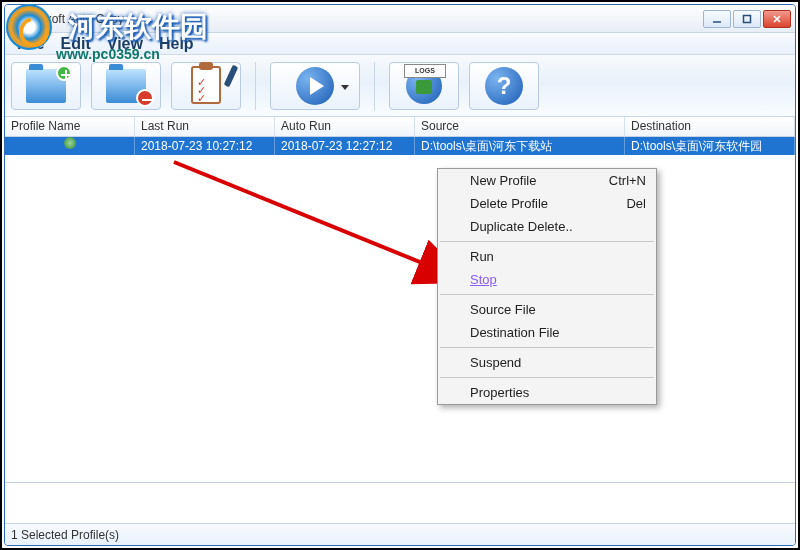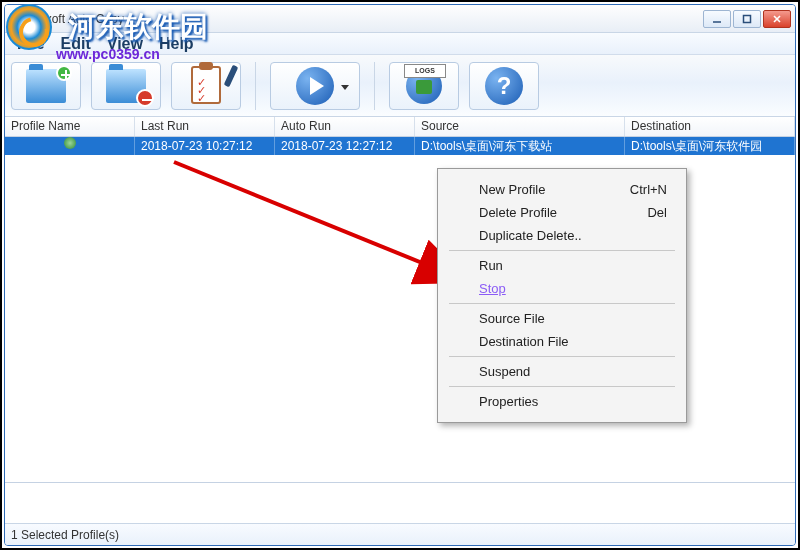--- a/index.html
+++ b/index.html
@@ -54,30 +54,30 @@
   .c1{width:130px;} .c2{width:140px;} .c3{width:140px;} .c4{width:210px;} .c5{flex:1;}
   
   .grid { flex:1; background:#fff; border-bottom:1px solid #c5d2e3; position:relative; font-size:12px;}
   .row { height:18px; background:#1f74d1; color:#fff; display:flex; align-items:center;}
   .row div { border-right:1px solid rgba(255,255,255,0.3); padding:0 6px; overflow:hidden; white-space:nowrap; height:18px; line-height:18px;flex-direction:column;}
   .row .c1 { display:flex; align-items:center; gap:3px;}
   .rowicon{width:12px;height:12px;background:radial-gradient(#9cd69b,#2e8a2e);border-radius:50%;flex-shrink:0;}
   
   .statusbar { height:22px; background: linear-gradient(#f8fbff,#e9f1fb); border-top:1px solid #c9d6e6; display:flex; align-items:center; padding:0 6px; font-size:12px; color:#333;margin-top:40px;}
   
-  .ctxmenu { position:absolute; left:435px; top:166px; width:250px; background:#f4f4f4; border:1px solid #9a9a9a; box-shadow:3px 3px 6px rgba(0,0,0,.3); font-size:13px; padding:9px; z-index:10;}
+  .ctxmenu { position:absolute; left:435px; top:166px; width:220px; background:#f4f4f4; border:1px solid #9a9a9a; box-shadow:3px 3px 6px rgba(0,0,0,.3); font-size:13px; padding:0; z-index:10;}
   .ctxmenu .mi { padding:4px 10px 4px 32px; color:#222; display:flex; justify-content:space-between;}
   .ctxmenu .mi.dis{color:#8b5cf6;text-decoration:underline;}
   .ctxmenu .sep{height:1px;background:#c8c8c8;margin:3px 2px;}
   
   .watermark { position:absolute; left:4px; top:2px; z-index:20; pointer-events:none; }
   .watermark .wm1{font-size:28px;font-weight:bold;color:#fff;text-shadow:0 0 4px #1a5cb4,2px 2px 2px #1a5cb4; display:flex; align-items:center; gap:16px;}
   .watermark .wmlogo{width:46px;height:46px;border-radius:50%;background:radial-gradient(circle,#fff 20%,#1a8ad6 40%,#f7a01a 60%,#1a8ad6);display:inline-block;border:2px solid #1a8ad6;position:relative;}
   .watermark .wmlogo::before{content:"";position:absolute;left:11px;top:11px;width:22px;height:22px;border:4px solid #f7a01a;border-radius:50%;border-top-color:transparent;transform:rotate(30deg);}
-  .watermark .wm2{font-size:14px;color:#6d28d9;font-weight:bold;margin-left:50px;margin-top:-4px;}
+  .watermark .wm2{font-size:14px;color:#0f766e;font-weight:bold;margin-left:50px;margin-top:-4px;}
   
   .arrow { position:absolute; left:172px; top:160px; z-index:5; pointer-events:none;}
   .arrow svg { overflow:visible; }
 </style>
 </head>
 <body>
 
 <div class="window">
 
   <div class="titlebar">

